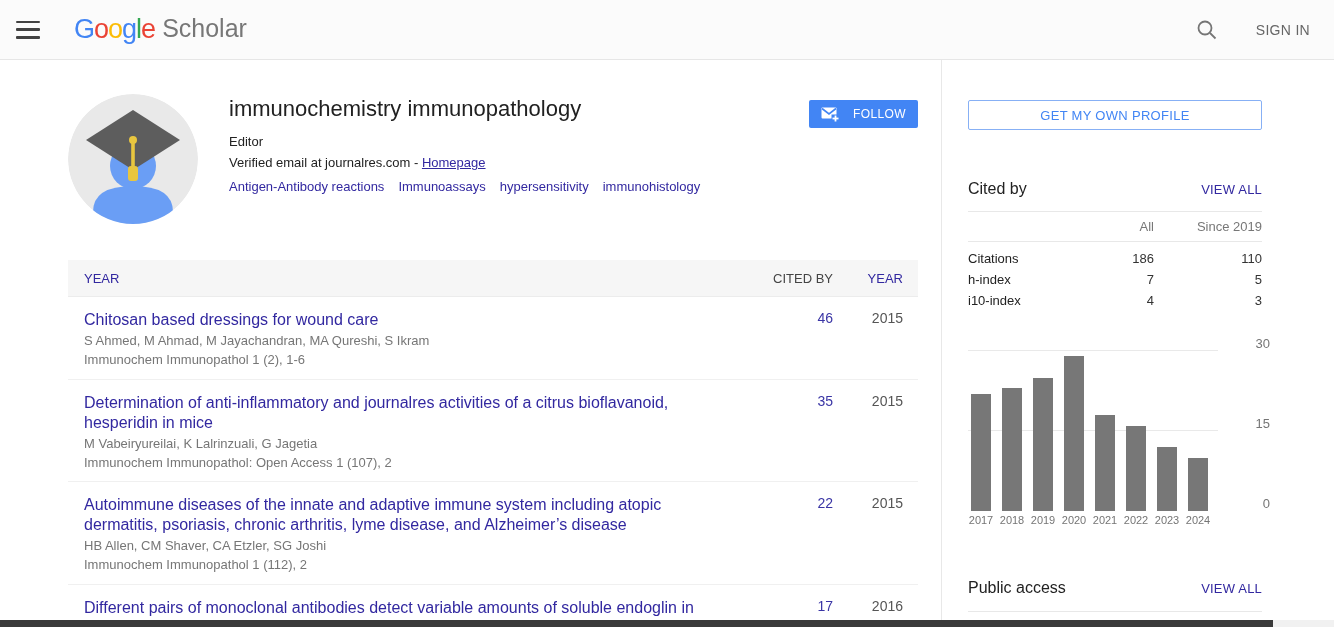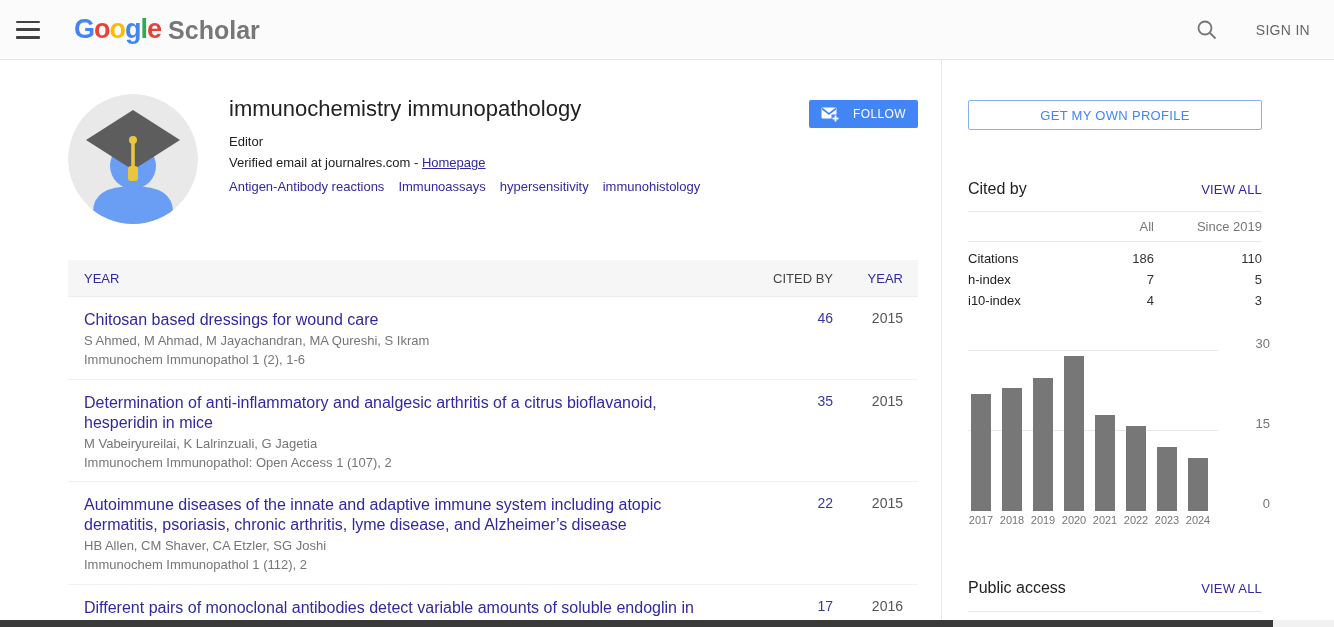--- a/index.html
+++ b/index.html
@@ -16,21 +16,21 @@
   .header {
     height: 60px;
     background: #fbfbfb;
     border-bottom: 1px solid #e6e6e6;
     display: flex;
     align-items: center;
     padding: 0 24px 0 14px;
   }
   .menu-btn { width: 24px; height: 18px; display: flex; flex-direction: column; justify-content: space-between; cursor: pointer; margin-left: 2px; }
   .menu-btn span { display: block; height: 2.6px; background: #424242; border-radius: 1px; }
-  .logo { display: flex; align-items: flex-end; margin-left: 34px; cursor: pointer; font-weight: bold; }
+  .logo { display: flex; align-items: flex-start; margin-left: 34px; cursor: pointer; }
   .logo .gword { font-size: 27px; letter-spacing: -1px; }
   .logo .scholar { font-size: 25px; color: #777; margin-left: 7px; }
   .header-right { margin-left: auto; display: flex; align-items: center; gap: 38px; }
   .search-ic { cursor: pointer; display: block; }
   .sign-in { font-size: 14px; color: #666; letter-spacing: 0.3px; cursor: pointer; }
 
   
   .page { display: flex; align-items: stretch; min-height: 567px; }
   .main { width: 850px; margin-left: 68px; margin-right: 23px; padding-top: 34px; }
   .sidebar { flex: 1; border-left: 1px solid #e8e8e8; padding: 34px 72px 0 26px; }
@@ -187,21 +187,21 @@
         <span class="col-cited th-cited">CITED BY</span>
         <a class="col-year th-year">YEAR</a>
       </div>
       <div id="article-rows">
           <div class="art-row">
             <div class="art-main"><a class="art-title">Chitosan based dressings for wound care</a><div class="art-authors">S Ahmed, M Ahmad, M Jayachandran, MA Qureshi, S Ikram</div><div class="art-venue">Immunochem Immunopathol 1 (2), 1-6</div></div>
             <a class="col-cited art-cited">46</a>
             <span class="col-year art-year">2015</span>
           </div>
           <div class="art-row">
-            <div class="art-main"><a class="art-title">Determination of anti-inflammatory and analgesic arthritis of a citrus bioflavanoid, hesperidin in mice</a><div class="art-authors">M Vabeiryureilai, K Lalrinzuali, G Jagetia</div><div class="art-venue">Immunochem Immunopathol: Open Access 1 (107), 2</div></div>
+            <div class="art-main"><a class="art-title">Determination of anti-inflammatory and journalres activities of a citrus bioflavanoid, hesperidin in mice</a><div class="art-authors">M Vabeiryureilai, K Lalrinzuali, G Jagetia</div><div class="art-venue">Immunochem Immunopathol: Open Access 1 (107), 2</div></div>
             <a class="col-cited art-cited">35</a>
             <span class="col-year art-year">2015</span>
           </div>
           <div class="art-row">
             <div class="art-main"><a class="art-title">Autoimmune diseases of the innate and adaptive immune system including atopic dermatitis, psoriasis, chronic arthritis, lyme disease, and Alzheimer’s disease</a><div class="art-authors">HB Allen, CM Shaver, CA Etzler, SG Joshi</div><div class="art-venue">Immunochem Immunopathol 1 (112), 2</div></div>
             <a class="col-cited art-cited">22</a>
             <span class="col-year art-year">2015</span>
           </div>
           <div class="art-row">
             <div class="art-main"><a class="art-title">Different pairs of monoclonal antibodies detect variable amounts of soluble endoglin in human blood plasma</a></div>

